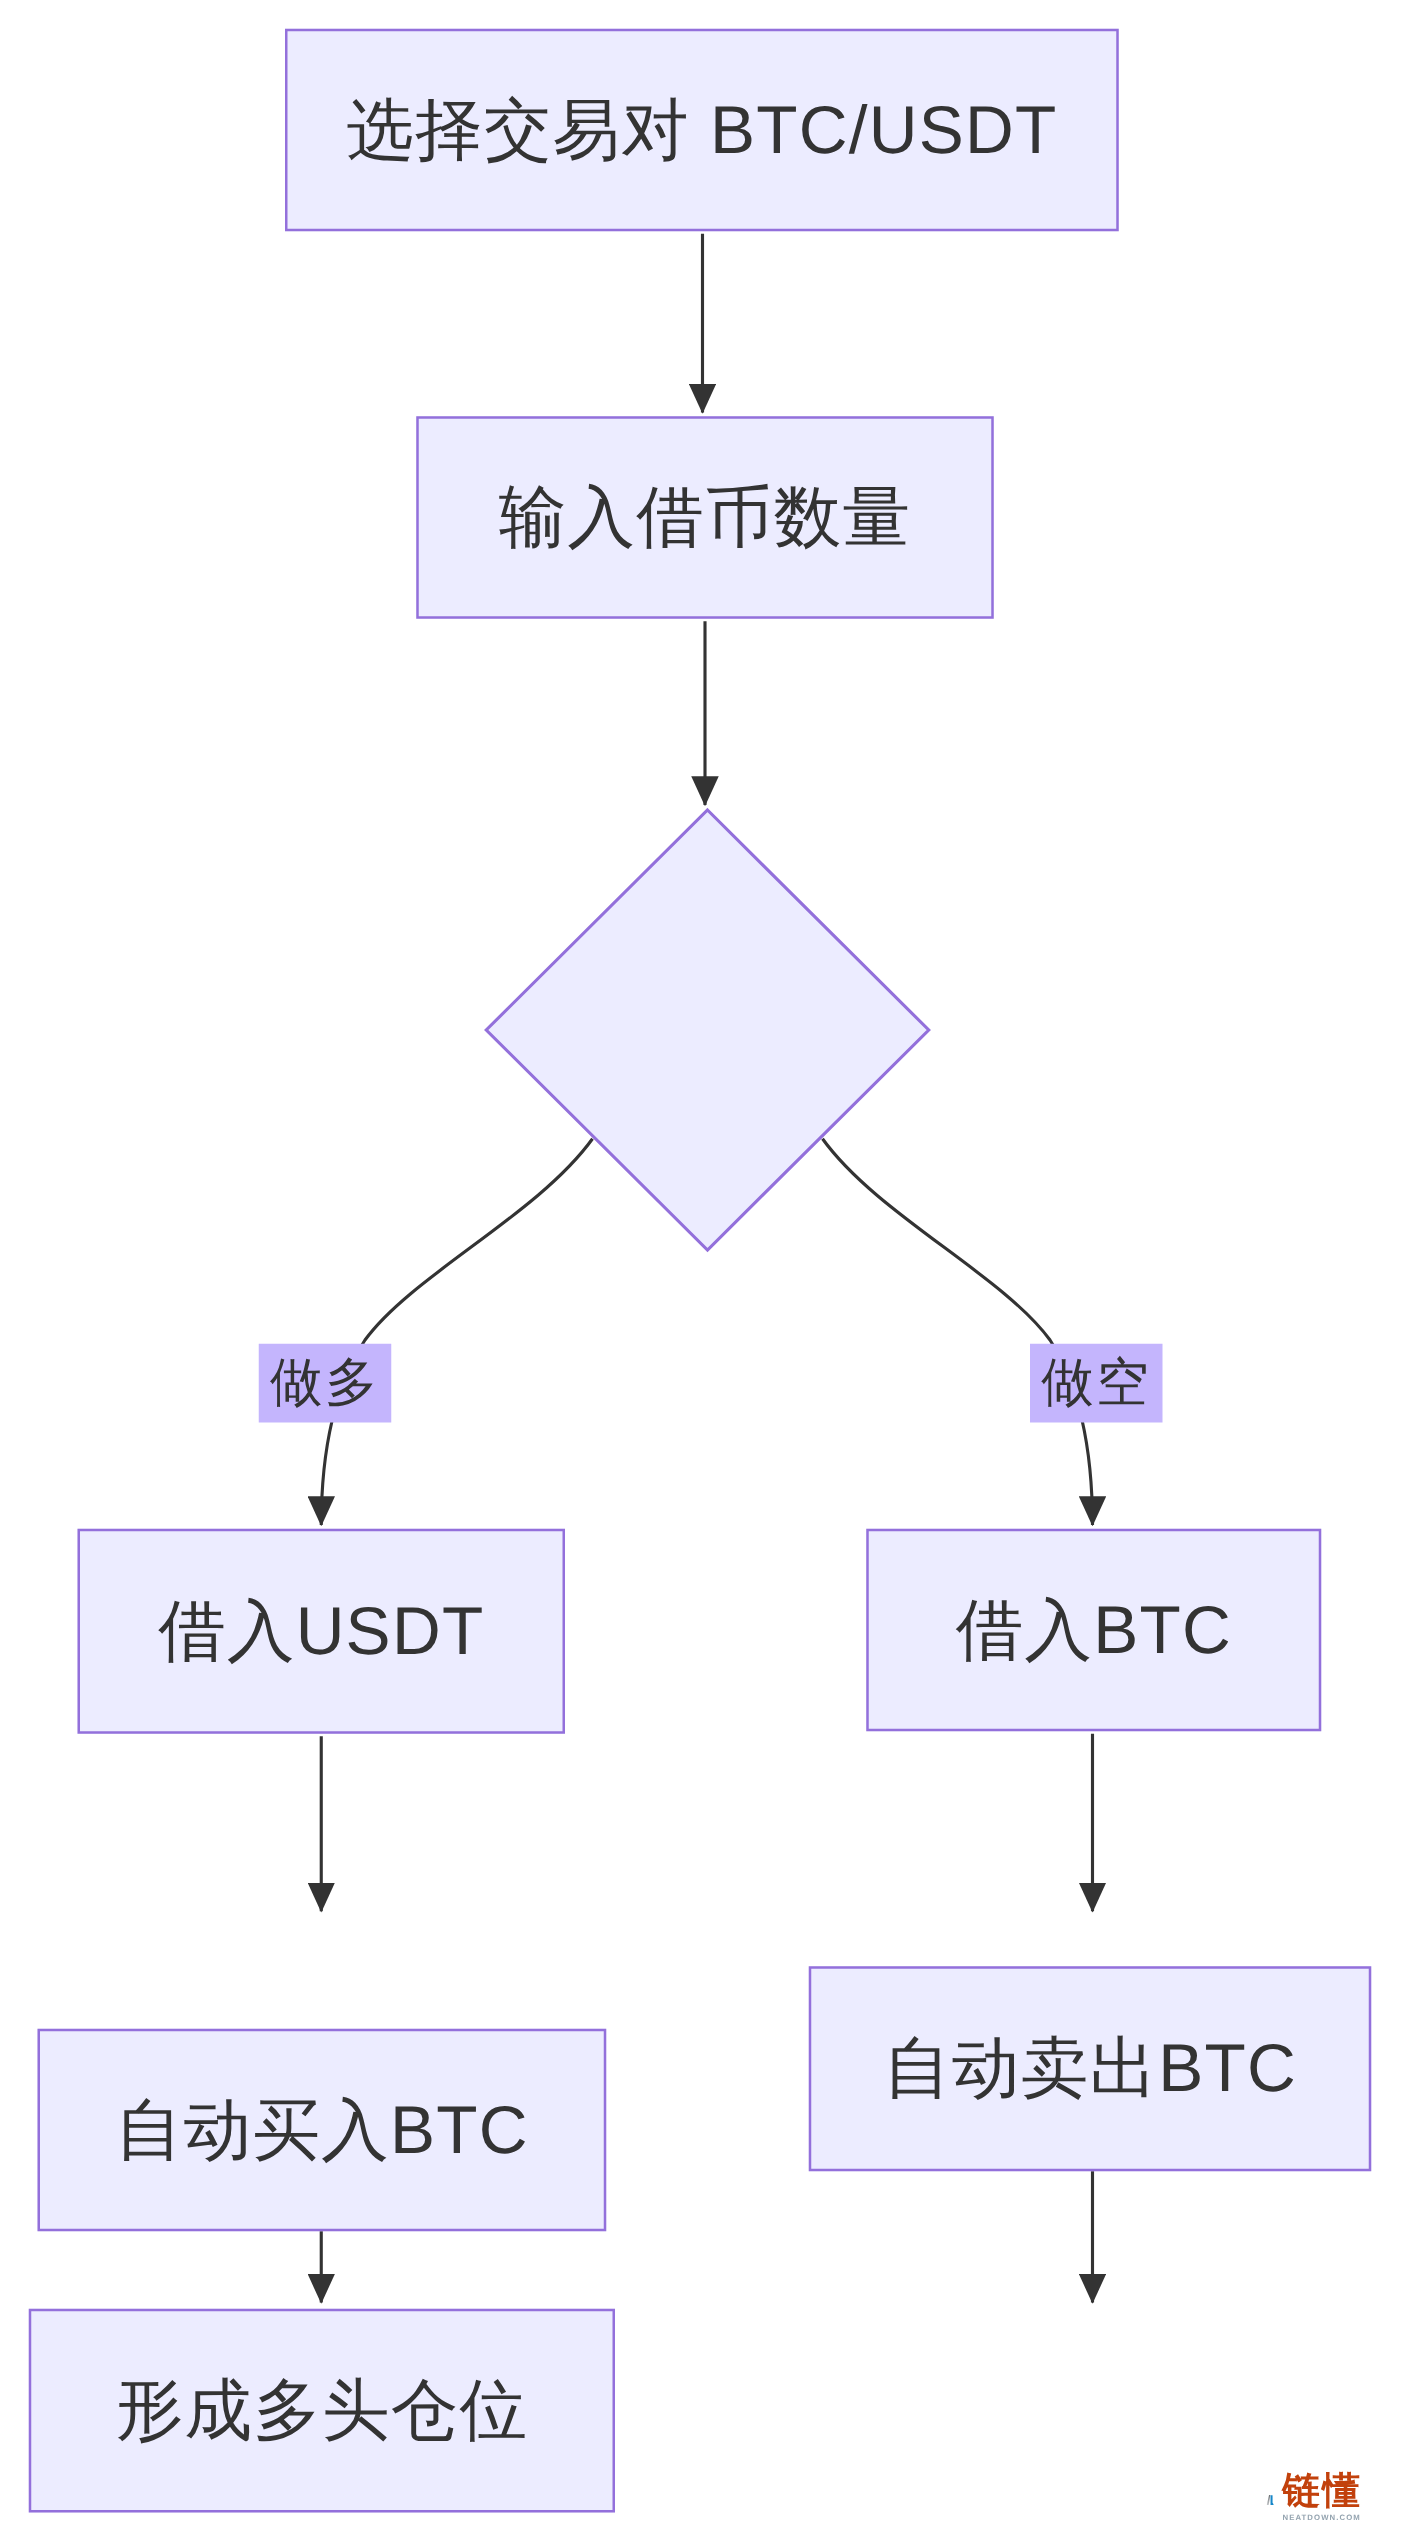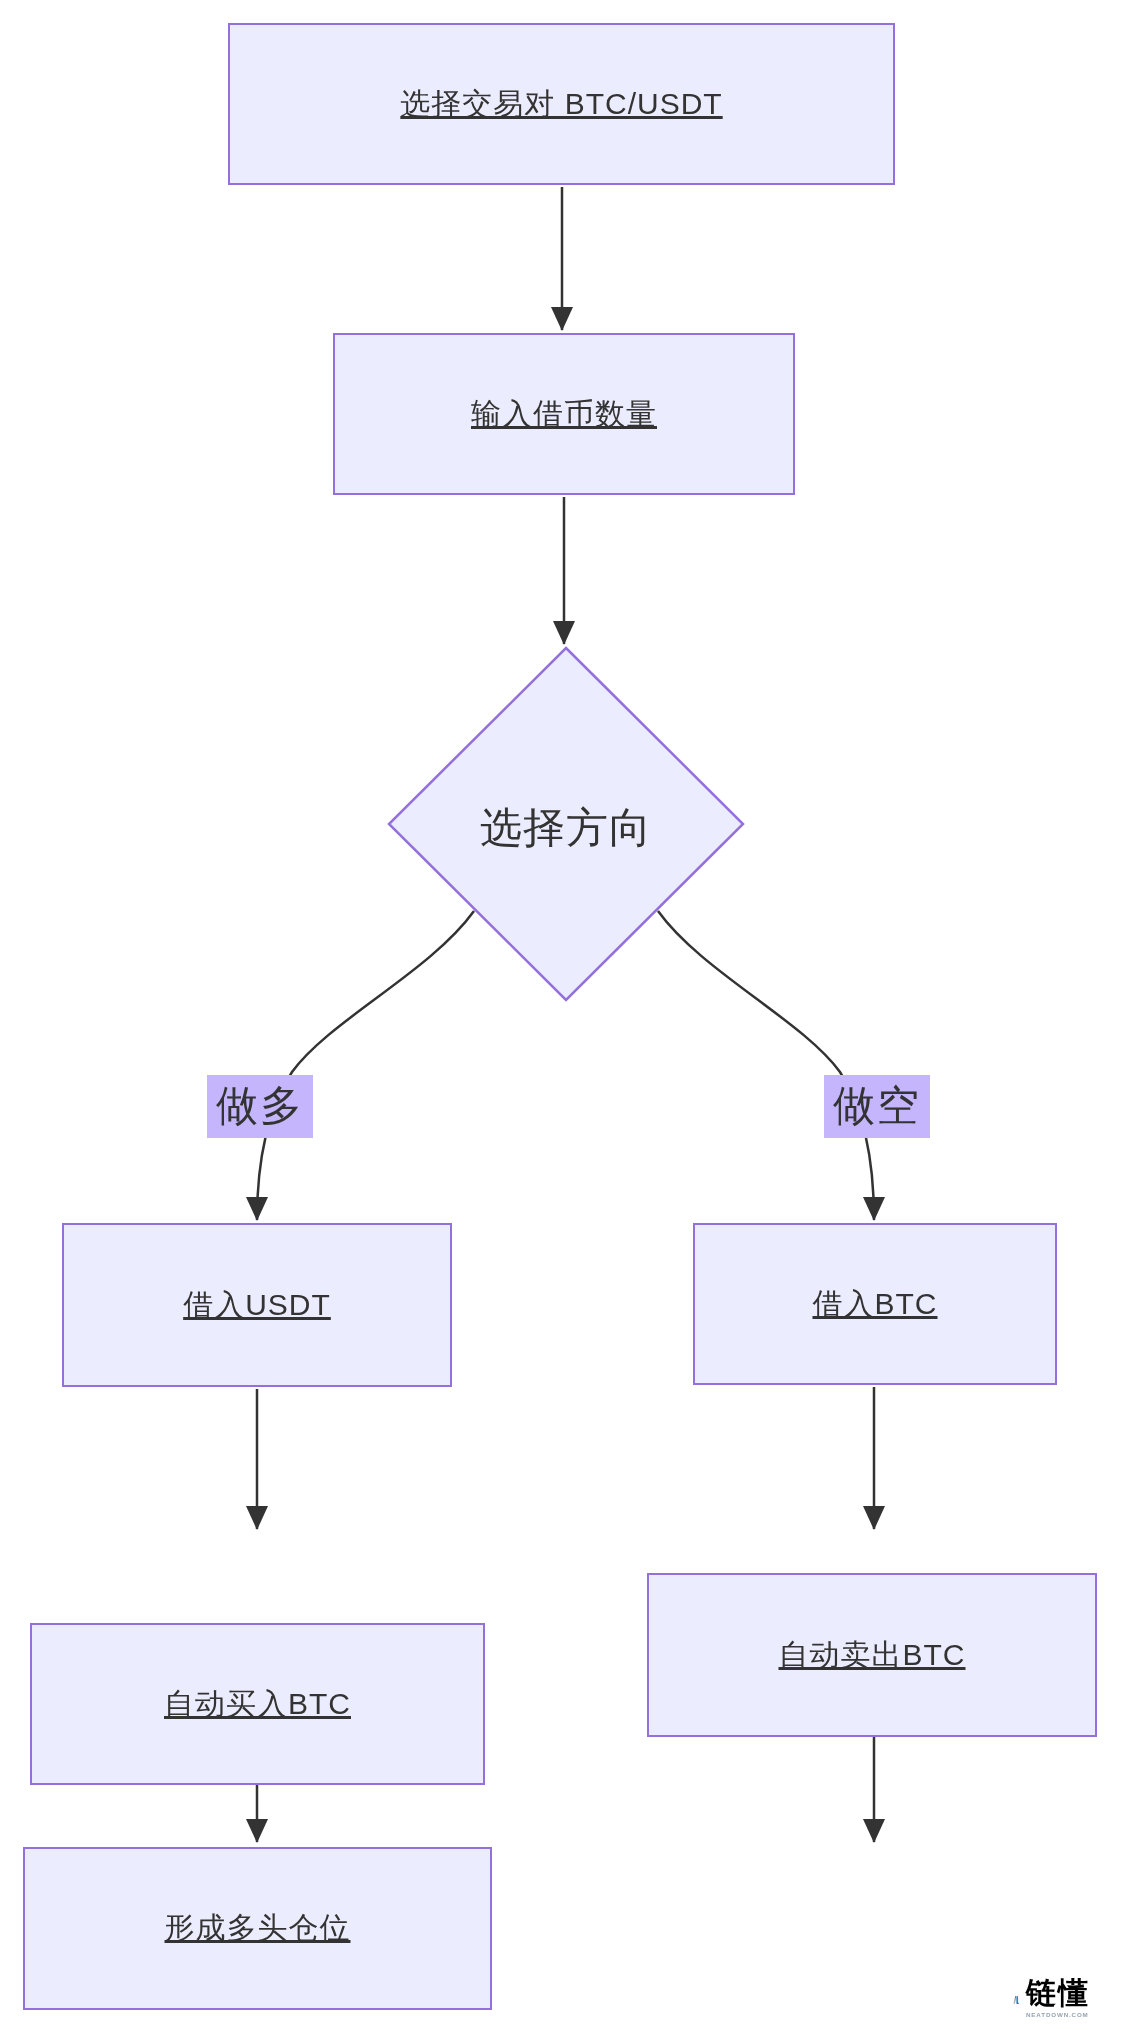--- a/index.html
+++ b/index.html
@@ -5,37 +5,37 @@
   html,body{margin:0;padding:0;background:#ffffff;}
   #canvas{
     position:relative;width:1134px;height:2034px;background:#ffffff;overflow:hidden;
     font-family:"Liberation Sans","DejaVu Sans",sans-serif;
   }
   #edges{position:absolute;left:0;top:0;width:1134px;height:2034px;}
   .node{
     position:absolute;box-sizing:border-box;
     background:#ECECFF;border:2.5px solid #9370DB;
     display:flex;align-items:center;justify-content:center;
-    font-size:30px;color:#333333;letter-spacing:1px;white-space:nowrap;text-decoration:underline;
+    font-size:54px;color:#333333;letter-spacing:1px;white-space:nowrap;
   }
   .diamond-text{
     position:absolute;left:416px;top:800px;width:300px;text-align:center;
     font-size:42px;color:#333333;letter-spacing:1px;
   }
   .edge-label{
     position:absolute;background:#c4b5fd;color:#333333;
     font-size:42px;line-height:1.25;padding:5px 9px;letter-spacing:2px;
   }
   .watermark{
     position:absolute;right:0;bottom:0;width:131px;height:69px;background:#ffffff;
     display:flex;align-items:center;justify-content:flex-end;
     padding:4px 7px 4px 10px;box-sizing:border-box;gap:7px;
   }
   .wm-text{display:flex;flex-direction:column;align-items:flex-start;}
-  .wm-brand{color:#000000;font-size:30px;font-weight:700;line-height:1;letter-spacing:2px;}
+  .wm-brand{color:#c2410c;font-size:30px;font-weight:700;line-height:1;letter-spacing:2px;}
   .wm-domain{
     color:#95a4b0;font-size:10px;letter-spacing:1.4px;margin-top:3px;white-space:nowrap;
     transform:scale(0.62);transform-origin:left top;font-weight:700;
   }
 </style>
 </head>
 <body>
 
 <div id="canvas">
 
@@ -55,21 +55,20 @@
       <path d="M257,1697 V1842" marker-end="url(#arrow)"></path>
       <path d="M874,1699 V1842" marker-end="url(#arrow)"></path>
     </g>
     <polygon points="566,648 743,824 566,1000 389,824" fill="#ECECFF" stroke="#9370DB" stroke-width="2.5"></polygon>
   </svg>
 
   <div class="node" style="left:228px;top:23px;width:667px;height:162px;">选择交易对 BTC/USDT</div>
 
   <div class="node" style="left:333px;top:333px;width:462px;height:162px;">输入借币数量</div>
 
-  <div class="diamond-text">选择方向</div>
 
   <div class="edge-label" style="left:207px;top:1075px;">做多</div>
 
   <div class="edge-label" style="left:824px;top:1075px;">做空</div>
 
   <div class="node" style="left:62px;top:1223px;width:390px;height:164px;">借入USDT</div>
 
   <div class="node" style="left:30px;top:1623px;width:455px;height:162px;">自动买入BTC</div>
 
   <div class="node" style="left:23px;top:1847px;width:469px;height:163px;">形成多头仓位</div>

